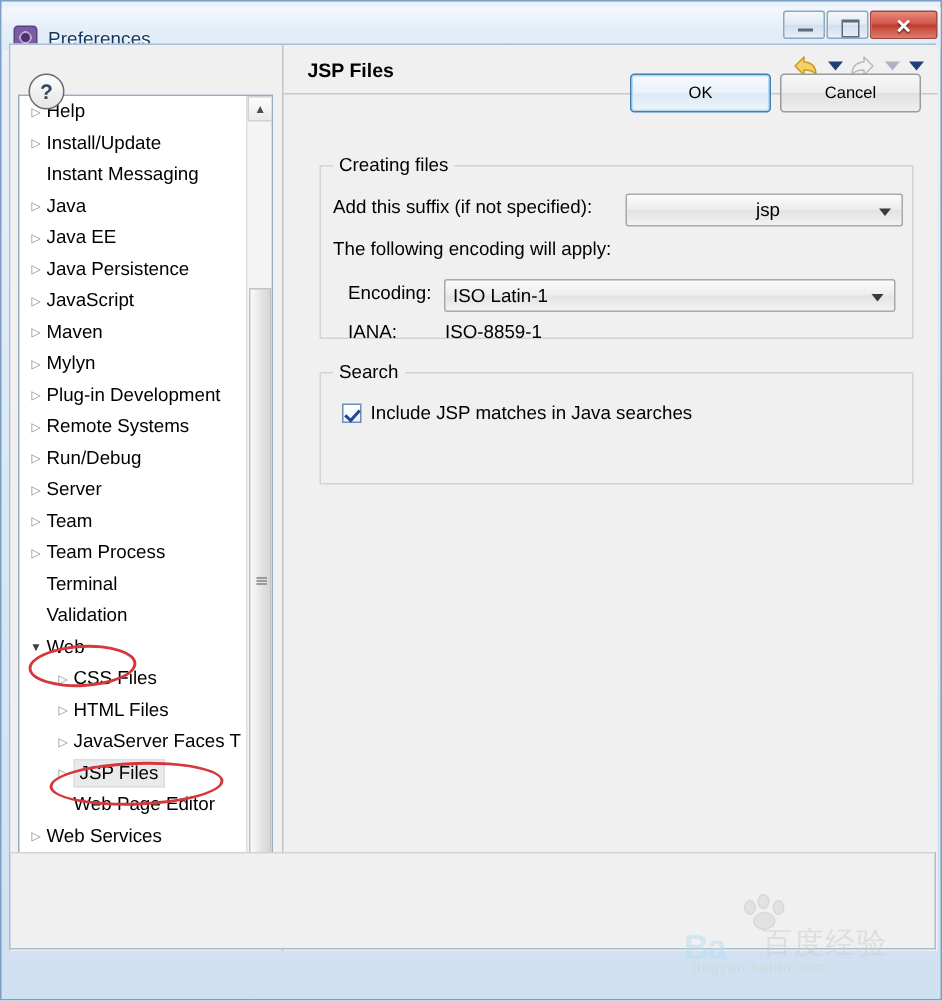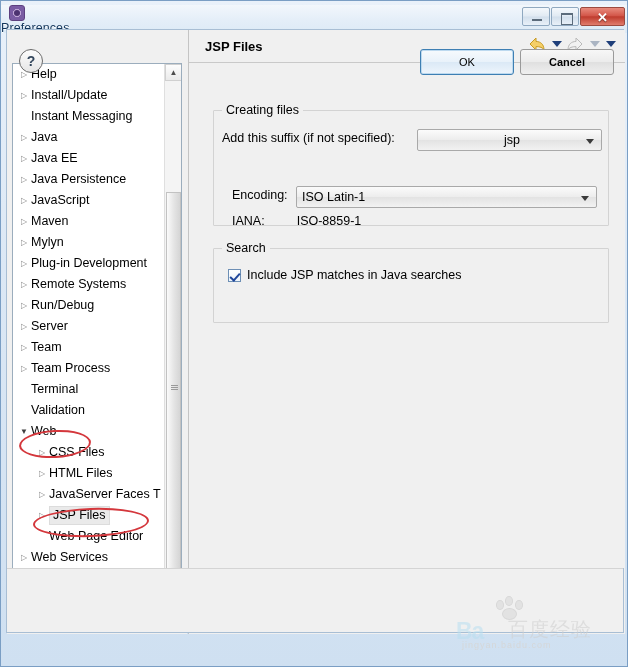--- a/index.html
+++ b/index.html
@@ -18,21 +18,21 @@
     background: linear-gradient(180deg,#e9f1fa 0%, #dce8f5 40%, #cfe0f1 100%);
     border: 1px solid #7a9ec4;
     overflow: hidden;
   }
 
   
   #titlebar {
     position: absolute; left: 0; top: 4px;
     width: 628px; height: 28px;
     background: linear-gradient(180deg,#f2f7fc 0%, #e4eef8 55%, #dceaf6 100%);
-    display: flex; align-items: flex-start; flex-direction: column;
+    display: flex; align-items: flex-end;
   }
   #app-icon {
     width: 16px; height: 16px; margin-left: 8px; margin-right: 7px;
     border-radius: 3px;
     background: radial-gradient(circle at 50% 50%, #6a4d8f 0 22%, #bfa6d6 23% 42%, #7a5ca3 43% 100%);
     border: 1px solid #5d4080;
     position: relative; flex: none;
   }
   #app-icon::after{
     content:""; position:absolute; left:4px; top:4px; width:6px; height:6px;
@@ -301,21 +301,21 @@
     color: #33465c; font-size: 14px; font-weight: bold;
     display: flex; align-items: center; justify-content: center;
   }
   #btn-ok {
     position: absolute; left: 419px; top: 48px; width: 94px; height: 26px;
     border: 1px solid #3e7fb3;
     box-shadow: 0 0 0 1px #bcd9ef inset;
     background: linear-gradient(180deg,#f6fafd 0%, #e9f2fa 48%, #dbe9f6 52%, #eef5fc 100%);
   }
   #btn-cancel {
-    position: absolute; left: 519px; top: 48px; width: 94px; height: 26px; font-weight: bold;
+    position: absolute; left: 519px; top: 48px; width: 94px; height: 26px;
   }
 
   
   .annot {
     position: absolute;
     border: 2px solid #d4373c;
     border-radius: 50%;
     pointer-events: none;
     background: transparent;
   }
@@ -534,20 +534,23 @@
           <div class="legend">Creating files</div>
 
           <div class="row" style="left:8px; top:20px;">
             <span class="lab">Add this suffix (if not specified):</span>
           </div>
           <div class="combo" style="position:absolute; left:203px; top:18px; width:185px;justify-content:center;">
             <span class="ctext">jsp</span>
             <span class="carrow"></span>
           </div>
 
+          <div class="row" style="left:8px; top:48px;">
+            <span class="lab">The following encoding will apply:</span>
+          </div>
 
           <div class="row" style="left:18px; top:77px;">
             <span class="lab">Encoding:</span>
           </div>
           <div class="combo" style="position:absolute; left:82px; top:75px; width:301px;">
             <span class="ctext">ISO Latin-1</span>
             <span class="carrow"></span>
           </div>
 
           <div class="row" style="left:18px; top:103px;">

